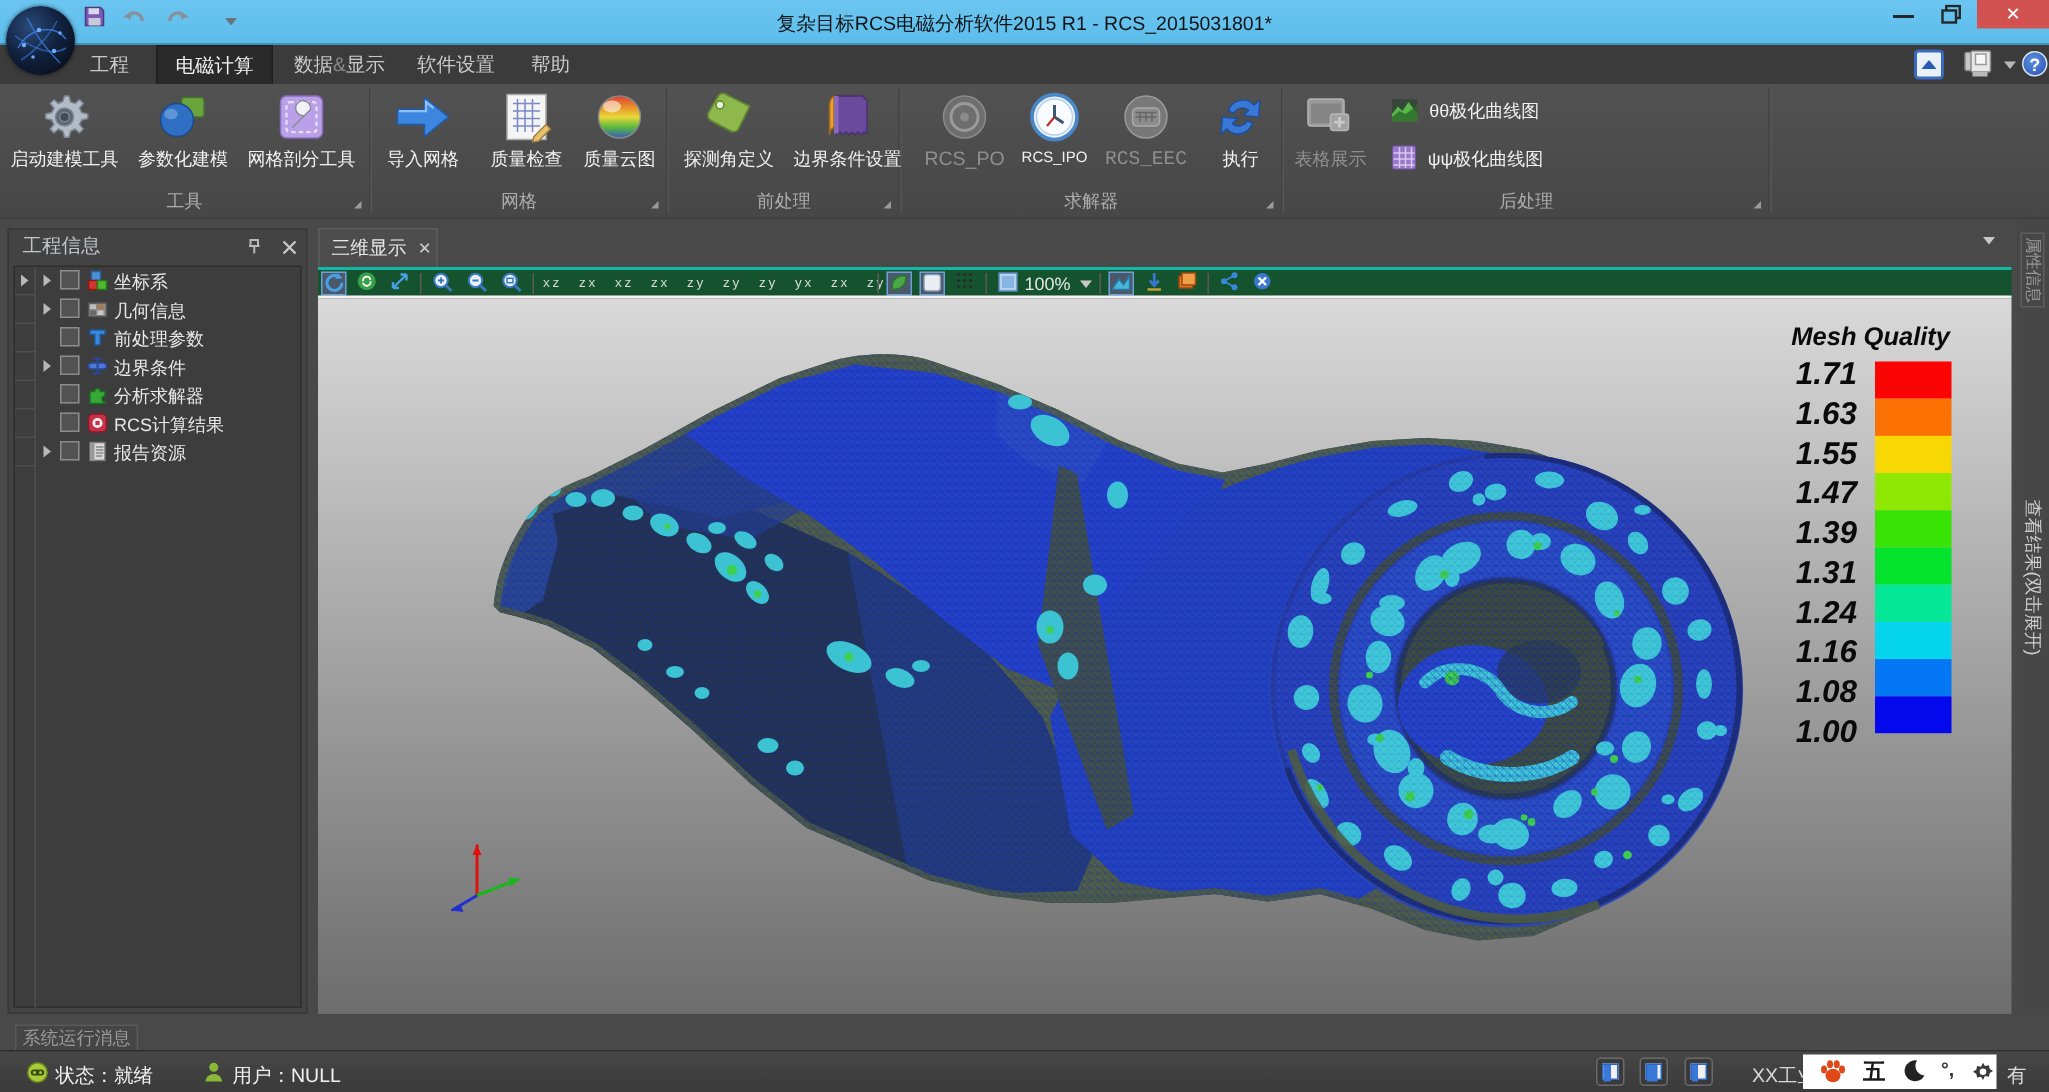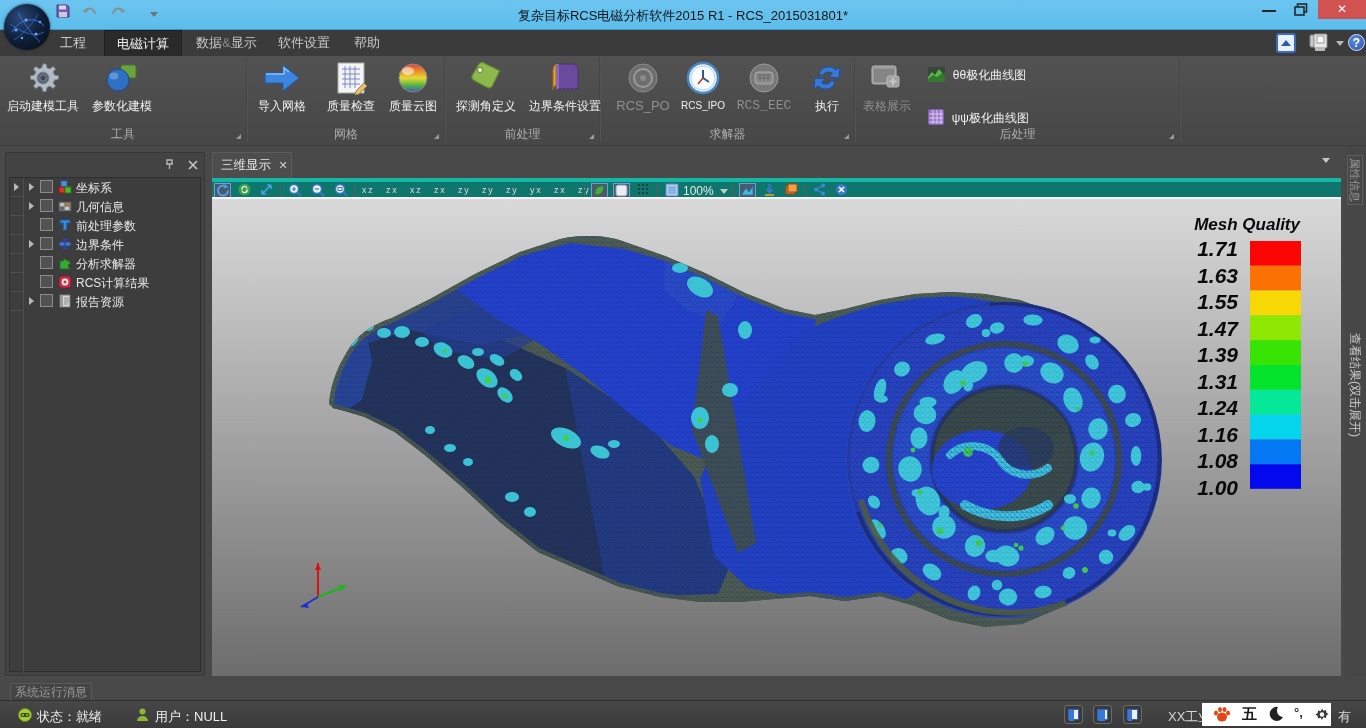--- a/index.html
+++ b/index.html
@@ -56,22 +56,22 @@
     background:#525252; border:1px solid #8c8c8c; }
   .trow .ico { position:absolute; left:48px; top:2px; width:14px; height:14px; }
   .trow .lbl { position:absolute; left:66px; top:2px; white-space:nowrap; }
   .gridcol { position:absolute; left:0; top:0; width:14px; height:495px; border-right:1px solid #4e4e4e; }
   .gridrow { position:absolute; left:0; width:14px; height:19px; border-bottom:1px solid #4e4e4e; }
 
   
   #dtab { position:absolute; left:212px; top:152px; width:80px; height:26px; background:#4d4d4d;
     border:1px solid #5c5c5c; border-bottom:none; color:#e8e8e8; font-size:12.5px; line-height:25px;
     padding-left:8px; white-space:nowrap; }
-  #vtoolbar { position:absolute; left:212px; top:178px; width:1129px; height:19px; background:#0f766e;
-    border-top:4px solid #14b8a6;text-decoration:underline; }
+  #vtoolbar { position:absolute; left:212px; top:178px; width:1129px; height:19px; background:#14532d;
+    border-top:2px solid #14b8a6;text-decoration:underline; }
   .ti { position:absolute; top:1px; width:17px; height:16px; font-size:12px; line-height:16px; text-align:center; }
   .ti.sel { border:1px solid #6a9fd8; background:#4a5a6a; }
   .tsep { position:absolute; top:2px; width:1px; height:14px; background:#5a5a5a; }
 
   
   #vpwhite { position:absolute; left:212px; top:197px; width:1129px; height:2px; background:#f4f4f4; }
   #viewport { position:absolute; left:212px; top:199px; width:1129px; height:477px;
     background:linear-gradient(#d9d9d9,#6d6d6d); }
 
   
@@ -196,20 +196,30 @@
         <div class="ric">
       <svg width="36" height="36" viewBox="0 0 36 36">
       <rect x="17" y="5" width="15" height="13" rx="2" fill="#6aa43c" stroke="#48742a"></rect>
       <circle cx="14" cy="20" r="11" fill="#2f6fc4"></circle>
       <circle cx="14" cy="20" r="11" fill="none" stroke="#1d4a88"></circle>
       <ellipse cx="10" cy="16" rx="4.5" ry="3.5" fill="#6ba0dd" opacity=".8"></ellipse>
           </svg>
     </div>
         <div class="rlb">参数化建模</div>
       </div>
+    <div class="rbtn" style="left:164px;">
+        <div class="ric">
+      <svg width="36" height="36" viewBox="0 0 36 36">
+      <rect x="4" y="4" width="28" height="28" rx="4" fill="#b9a0e8" stroke="#8a6cc0"></rect>
+      <rect x="8" y="8" width="20" height="20" rx="2" fill="none" stroke="#e8e0f8" stroke-width="1.5" stroke-dasharray="3 2"></rect>
+      <path d="M12 25 L20 17 a5 5 0 1 1 4-4 l-8 8 z" fill="#f2f2f6" stroke="#8a8a98"></path>
+          </svg>
+    </div>
+        <div class="rlb">网格剖分工具</div>
+      </div>
 
     <div class="rbtn" style="left:248px; width:68px;">
         <div class="ric">
       <svg width="38" height="32" viewBox="0 0 38 32">
       <path d="M2 11 h18 v-8 l16 13 -16 13 v-8 h-18 z" fill="#3d86e0" stroke="#1c5cb0"></path>
       <path d="M3 12 h18 v-6 l5 4" fill="none" stroke="#8cc0f4" stroke-width="1.5"></path>
           </svg>
     </div>
         <div class="rlb">导入网格</div>
       </div>
@@ -319,32 +329,33 @@
         <div class="rlb">表格展示</div>
       </div>
     <div style="position:absolute; left:928px; top:9px; white-space:nowrap;">
       <svg width="17" height="15" viewBox="0 0 17 15" style="vertical-align:-3px;">
         <rect x="0" y="0" width="17" height="15" fill="#384838"></rect>
         <path d="M0 10 l4-5 3 3 4-6 6 8 v5 h-17z" fill="#58b848"></path>
         <path d="M0 12 l5-4 4 2 8-6 v11 h-17z" fill="#2a6a2a" opacity=".8"></path>
       </svg>
       <span style="font-size:12px; color:#f0f0f0;">&nbsp;θθ极化曲线图</span>
     </div>
-    <div style="position:absolute; left:928px; top:52px; white-space:nowrap;">
+    <div style="position:absolute; left:928px; top:41px; white-space:nowrap;">
       <svg width="16" height="16" viewBox="0 0 16 16" style="vertical-align:-3px;">
         <rect x="0" y="0" width="16" height="16" rx="2" fill="#9a78c8" stroke="#6a4898"></rect>
         <g stroke="#d8c8f0" stroke-width="1">
             <path d="M1 5h14M1 9h14M1 13h14M5 1v14M9 1v14M13 1v14"></path>
           </g>
       </svg>
       <span style="font-size:12px; color:#f0f0f0;">&nbsp;ψψ极化曲线图</span>
     </div>
   </div>
 
   <div id="lpanel">
+    <div id="lp-head">工程信息</div>
     <svg width="11" height="11" style="position:absolute; left:158px; top:6px;" viewBox="0 0 11 11">
       <path d="M3 1 h5 v4 h-5 z M2 5 h7 M5.5 5 v5" stroke="#b8b8b8" stroke-width="1.3" fill="none"></path>
     </svg>
     <svg width="10" height="10" style="position:absolute; left:182px; top:7px;" viewBox="0 0 10 10">
       <path d="M1 1 L9 9 M9 1 L1 9" stroke="#c8c8c8" stroke-width="1.6"></path>
     </svg>
     <div id="lp-tree">
       <div class="gridcol"></div>
       <div class="gridrow" style="top:0;">
           <div style="position:absolute;left:4px;top:5px;width:0;height:0;border-left:5px solid #b8b8b8;border-top:4px solid transparent;border-bottom:4px solid transparent;"></div>

